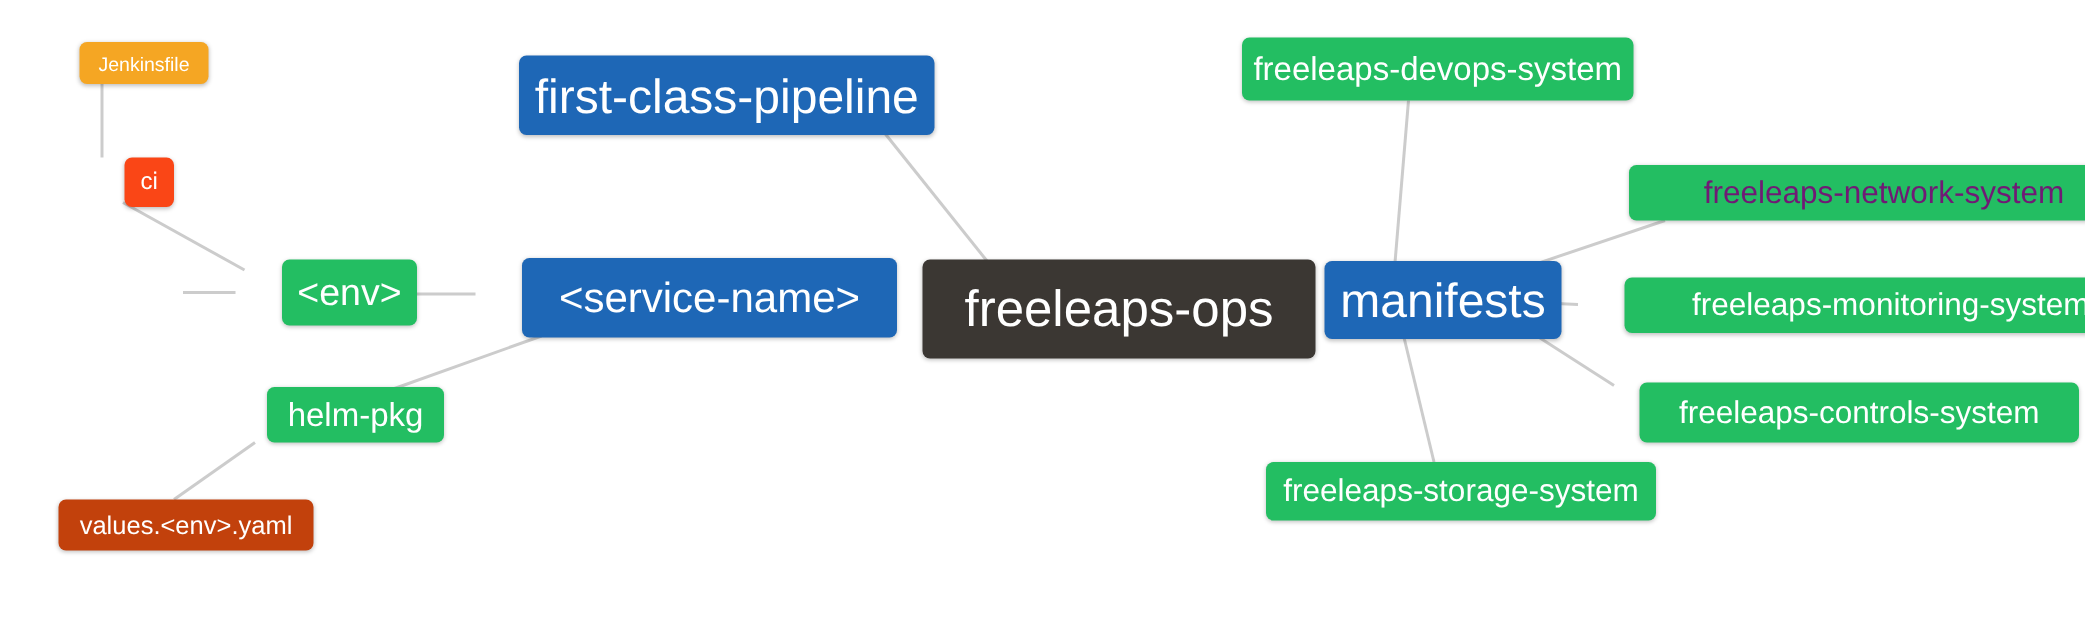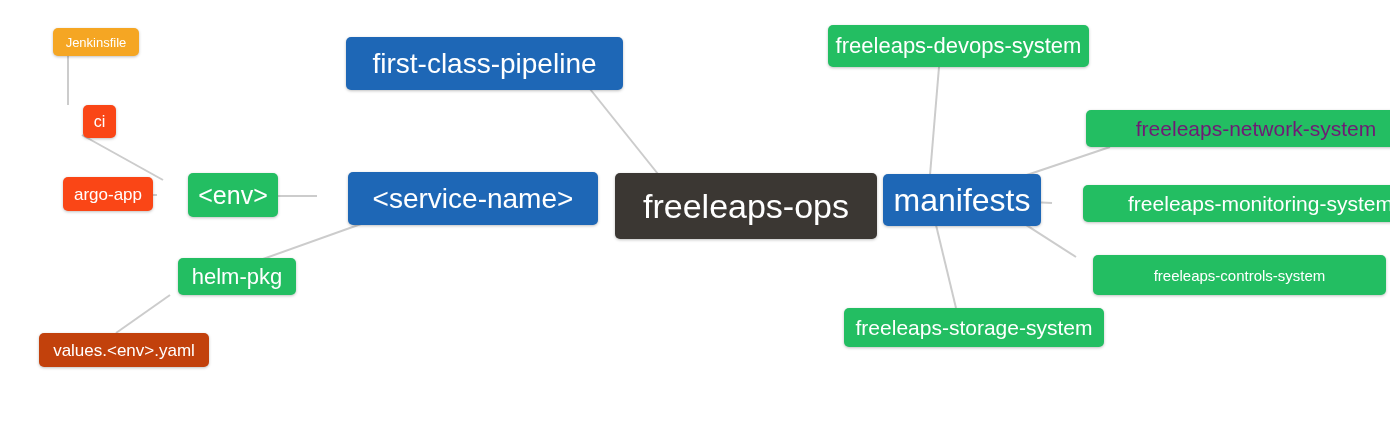--- a/index.html
+++ b/index.html
@@ -51,27 +51,26 @@
       <line x1="590" y1="89" x2="658" y2="174" stroke="#cccccc" stroke-width="2"></line>
       <line x1="567" y1="200" x2="584" y2="200" stroke="#cccccc" stroke-width="2"></line>
       <line x1="846" y1="201" x2="852" y2="201" stroke="#cccccc" stroke-width="2"></line>
       <line x1="930" y1="175" x2="939" y2="67" stroke="#cccccc" stroke-width="2"></line>
       <line x1="1009" y1="181" x2="1110" y2="147" stroke="#cccccc" stroke-width="2"></line>
       <line x1="1009" y1="201" x2="1052" y2="203" stroke="#cccccc" stroke-width="2"></line>
       <line x1="1009" y1="214" x2="1076" y2="257" stroke="#cccccc" stroke-width="2"></line>
       <line x1="936" y1="225" x2="956" y2="308" stroke="#cccccc" stroke-width="2"></line>
     </svg>
 <div class="node" style="left: 584px; top: 173px; width: 262px; height: 66px; font-size: 34px; background: rgb(59, 55, 51); color: rgb(255, 255, 255);">freeleaps-ops</div>
-    <div class="node" style="left: 315px; top: 37px; width: 277px; height: 53px; font-size: 28px; background: rgb(30, 103, 182); color: rgb(255, 255, 255);">first-class-pipeline</div>
+    <div class="node" style="left: 315px; top: 37px; width: 277px; height: 53px; font-size: 32px; background: rgb(30, 103, 182); color: rgb(255, 255, 255);">first-class-pipeline</div>
     <div class="node" style="left: 317px; top: 172px; width: 250px; height: 53px; font-size: 28px; background: rgb(30, 103, 182); color: rgb(255, 255, 255);">&lt;service-name&gt;</div>
     <div class="node" style="left: 852px; top: 174px; width: 158px; height: 52px; font-size: 32px; background: rgb(30, 103, 182); color: rgb(255, 255, 255);">manifests</div>
     <div class="node" style="left: 157px; top: 173px; width: 90px; height: 44px; font-size: 25px; background: rgb(35, 190, 98); color: rgb(255, 255, 255);">&lt;env&gt;</div>
     <div class="node" style="left: 147px; top: 258px; width: 118px; height: 37px; font-size: 22px; background: rgb(35, 190, 98); color: rgb(255, 255, 255);">helm-pkg</div>
     <div class="node" style="left: 52px; top: 105px; width: 33px; height: 33px; font-size: 16px; background: rgb(250, 70, 22); color: rgb(255, 255, 255);">ci</div>
-    <div class="node" style="left: 32px; top: 177px; width: 90px; height: 34px; font-size: 17px; background: rgb(250, 70, 22); color: rgb(255, 255, 255);">argo-app</div>
     <div class="node" style="left: 8px; top: 333px; width: 170px; height: 34px; font-size: 17px; background: #c2410c; color: rgb(255, 255, 255);">values.&lt;env&gt;.yaml</div>
     <div class="node" style="left: 22px; top: 28px; width: 86px; height: 28px; font-size: 13px; background: rgb(245, 166, 35); color: rgb(255, 255, 255);">Jenkinsfile</div>
     <div class="node" style="left: 797px; top: 25px; width: 261px; height: 42px; font-size: 22px; background: rgb(35, 190, 98); color: rgb(255, 255, 255);">freeleaps-devops-system</div>
     <div class="node" style="left: 1055px; top: 110px; width: 340px; height: 37px; font-size: 21px; background: rgb(35, 190, 98); color: #701a75;">freeleaps-network-system</div>
     <div class="node" style="left: 1052px; top: 185px; width: 355px; height: 37px; font-size: 21px; background: rgb(35, 190, 98); color: rgb(255, 255, 255);">freeleaps-monitoring-system</div>
-    <div class="node" style="left: 1062px; top: 255px; width: 293px; height: 40px; font-size: 15px; background: rgb(35, 190, 98); color: rgb(255, 255, 255);">freeleaps-controls-system</div>
+    <div class="node" style="left: 1062px; top: 255px; width: 293px; height: 40px; font-size: 21px; background: rgb(35, 190, 98); color: rgb(255, 255, 255);">freeleaps-controls-system</div>
     <div class="node" style="left: 813px; top: 308px; width: 260px; height: 39px; font-size: 21px; background: rgb(35, 190, 98); color: rgb(255, 255, 255);">freeleaps-storage-system</div>
   </div>
 
 </body></html>

